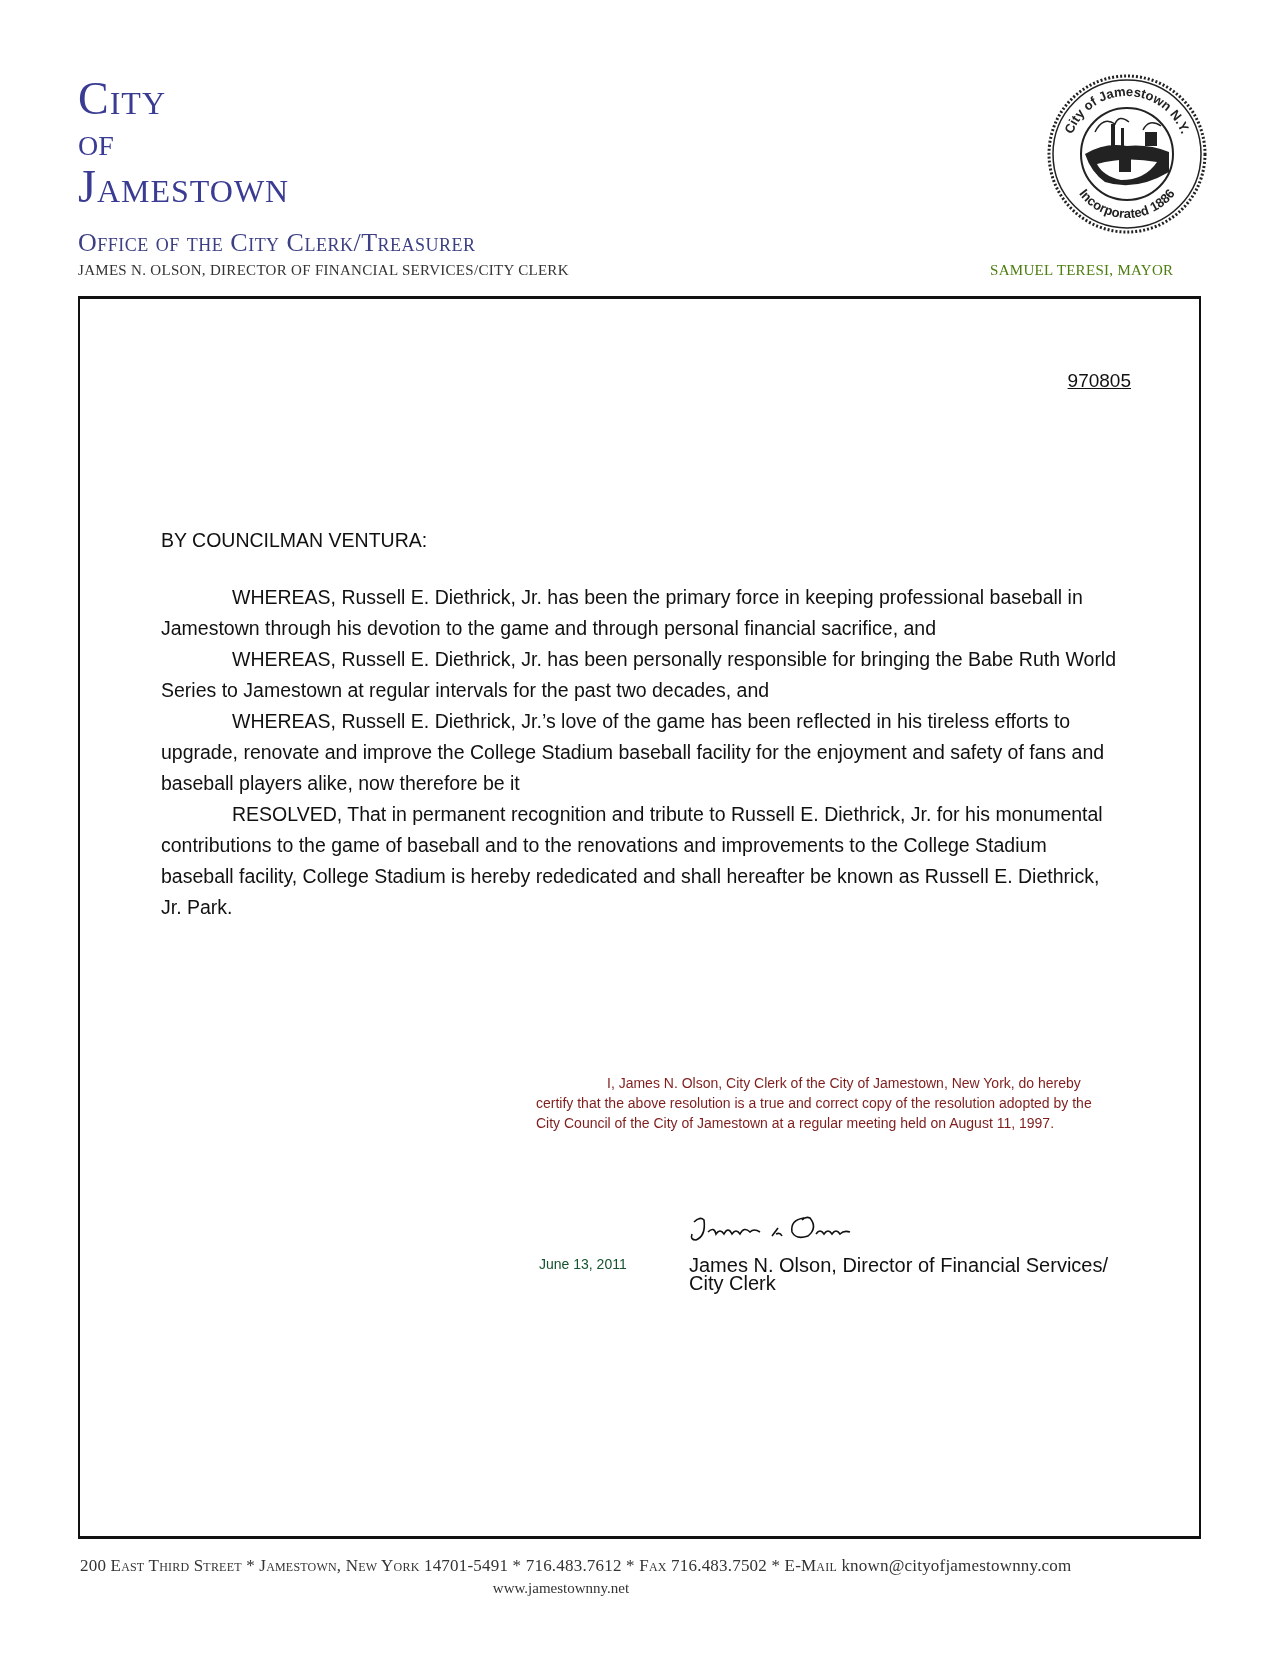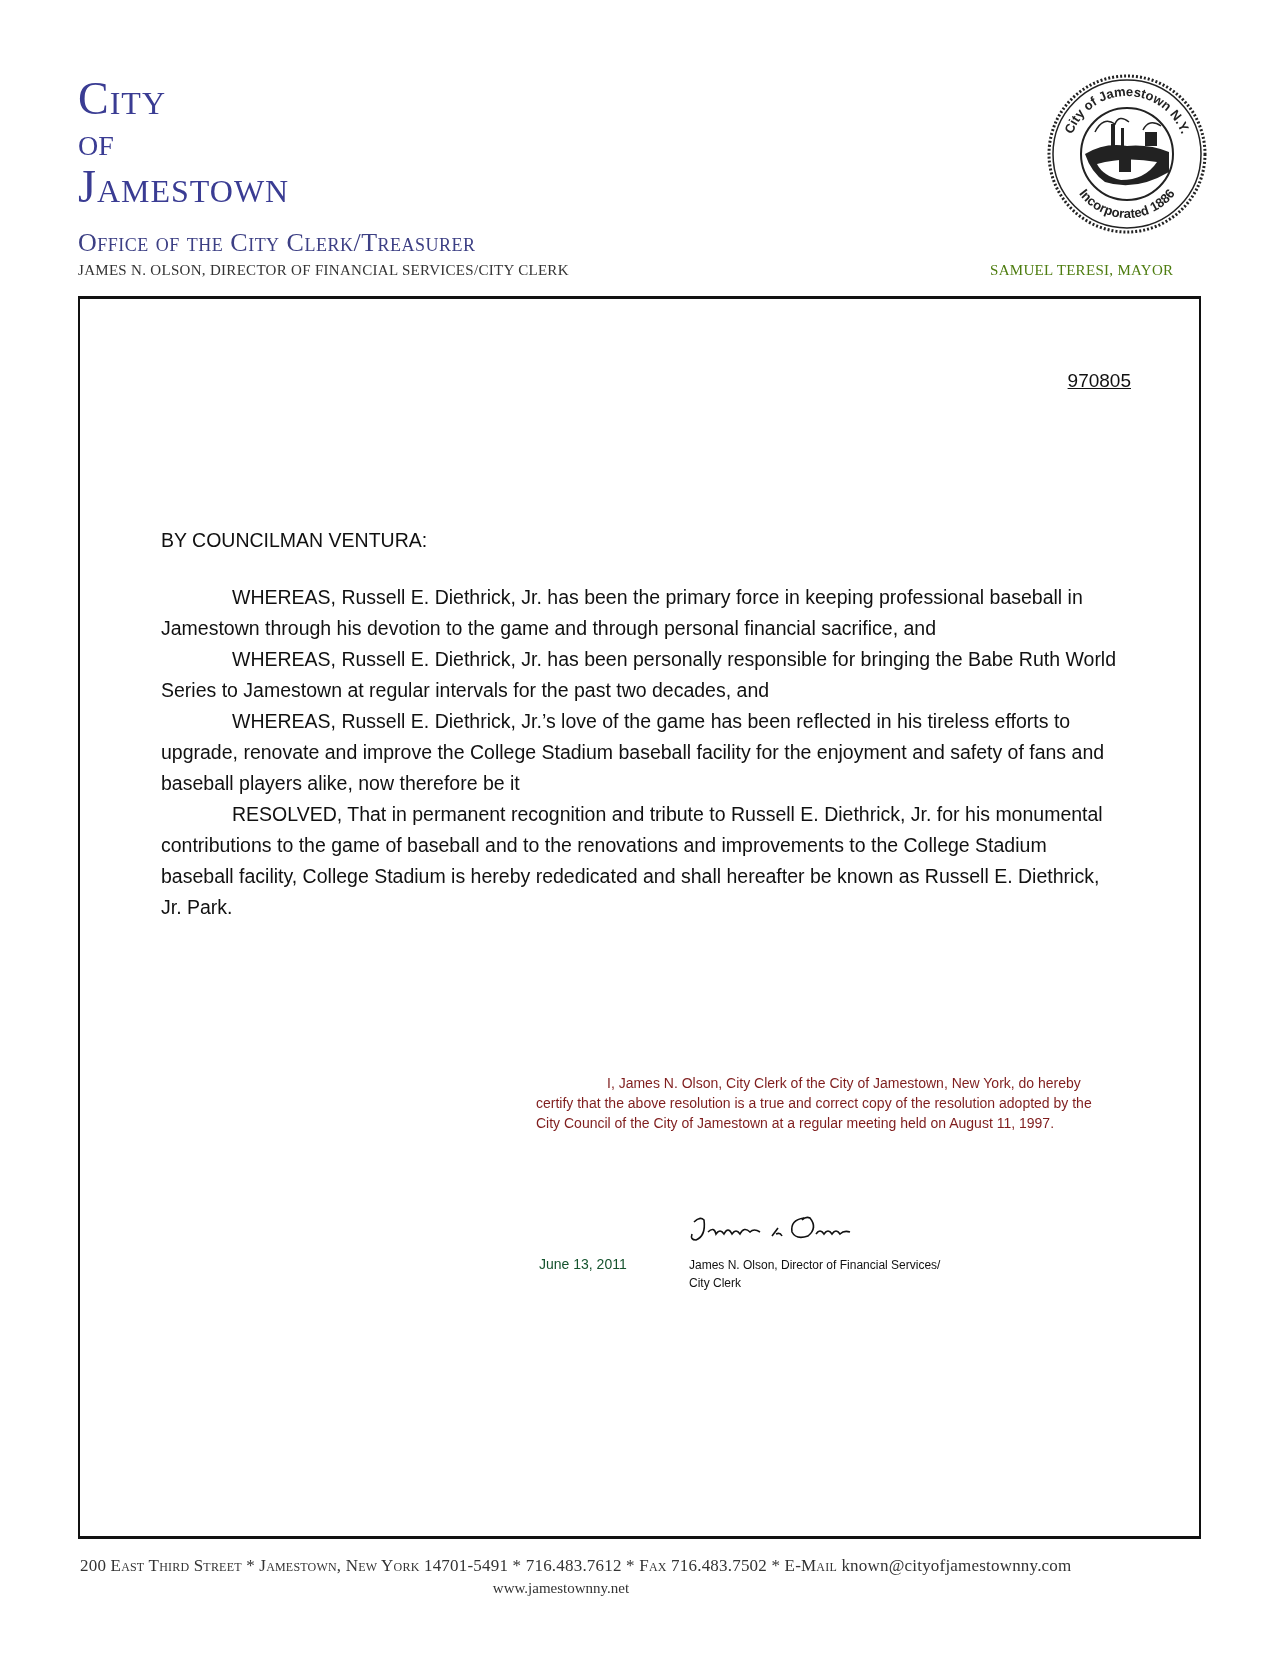--- a/index.html
+++ b/index.html
@@ -16,21 +16,21 @@
   #frame{left:78px;top:296px;width:1123px;height:1243px;border:2px solid #111;border-top-width:3px;border-bottom-width:3px;box-sizing:border-box;}
   #resno{right:144px;top:370px;font-family:"Liberation Sans",sans-serif;font-size:19px;text-decoration:underline;color:#111;}
   .body-text{left:161px;width:960px;font-family:"Liberation Sans",sans-serif;font-size:19.5px;line-height:31px;color:#111;}
   #by{top:525px;}
   #paras{top:582px;}
   #paras p{margin:0;text-indent:71px;}
   #cert{left:536px;top:1073px;width:560px;font-family:"Liberation Sans",sans-serif;font-size:14px;line-height:20px;color:#7f1d1d;}
   #cert p{margin:0;text-indent:71px;}
   #sig{left:686px;top:1208px;width:210px;height:40px;}
   #date{left:539px;top:1256px;font-family:"Liberation Sans",sans-serif;font-size:14px;color:#14532d;}
-  #signer{left:689px;top:1256px;font-family:"Liberation Sans",sans-serif;font-size:12px;line-height:18px;color:#111;}
+  #signer{left:689px;top:1256px;font-family:"Liberation Sans",sans-serif;font-size:20px;line-height:18px;color:#111;}
   #address{left:80px;top:1556px;width:1120px;font-size:17px;color:#333;letter-spacing:0.2px;white-space:nowrap;}
   #web{left:0;top:1580px;width:1122px;text-align:center;font-size:15px;color:#333;}
   .sc{font-variant:small-caps;}
 </style>
 </head>
 <body>
 
 <div class="abs city-title" id="t-city">City</div>
 <div class="abs city-title" id="t-of">of</div>
 <div class="abs city-title" id="t-jam">Jamestown</div>

